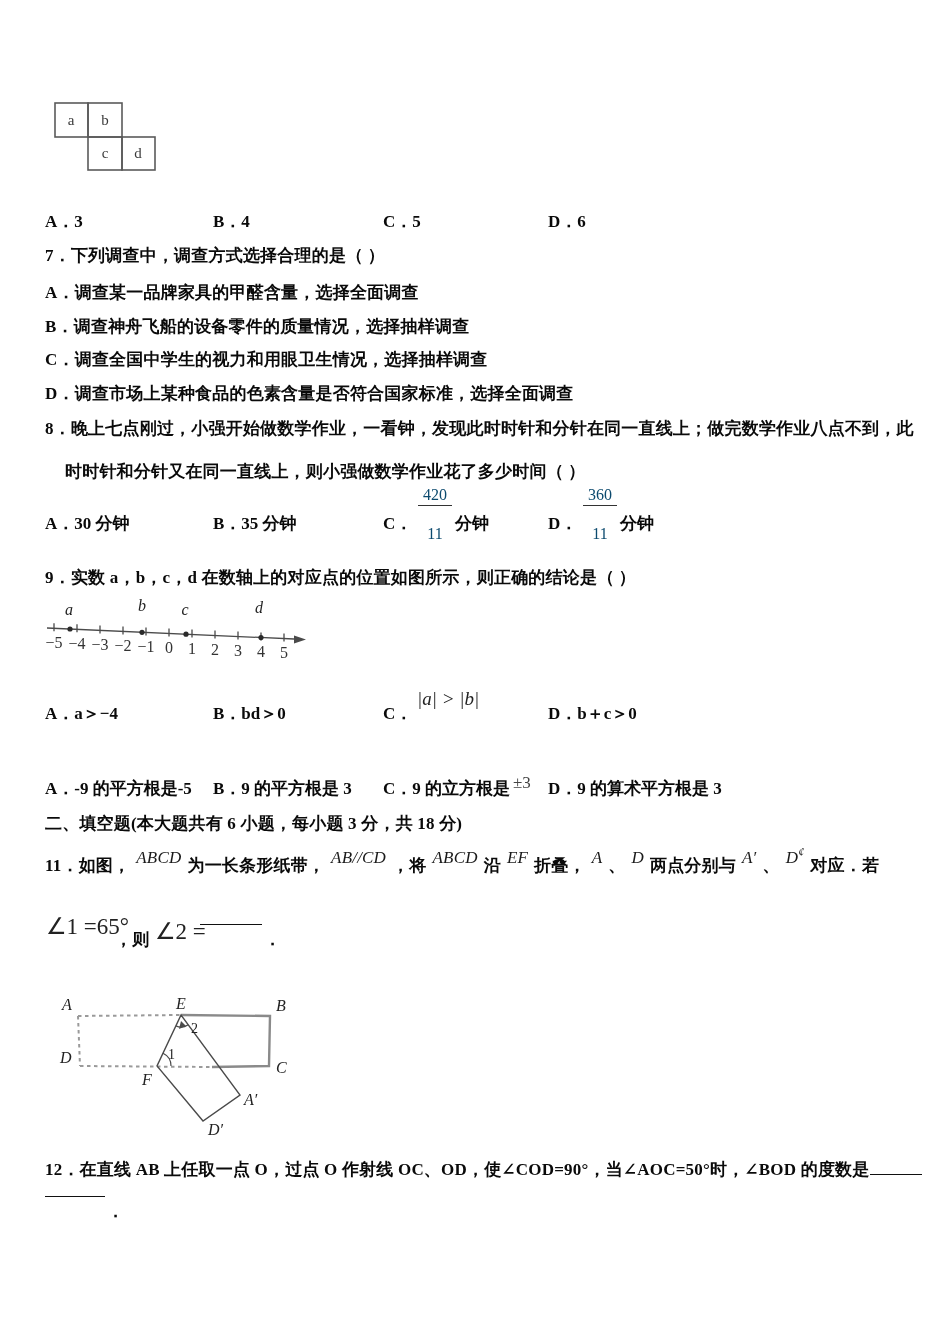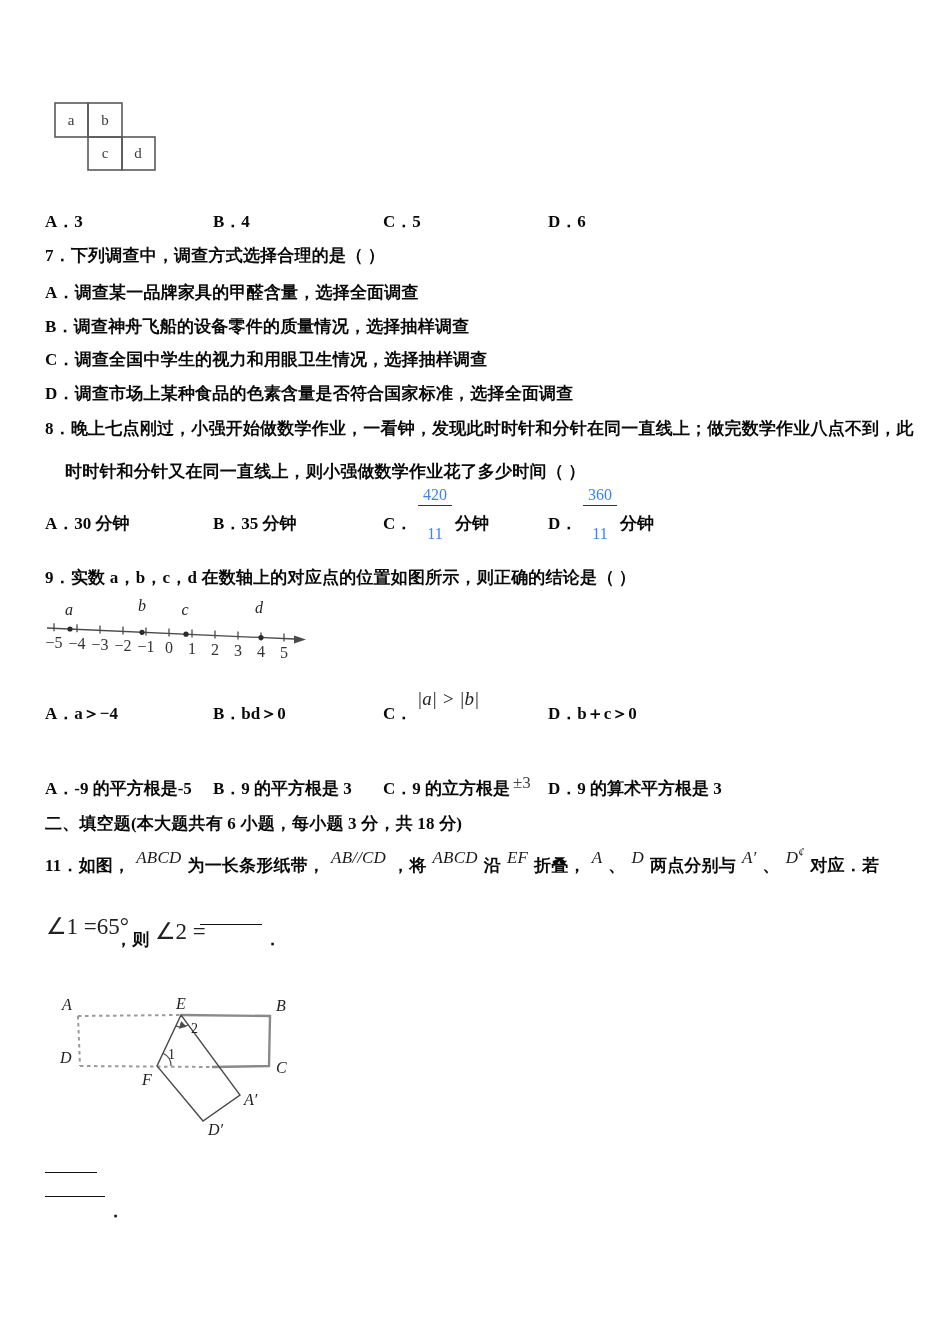--- a/index.html
+++ b/index.html
@@ -12,21 +12,21 @@
     position:absolute; font-size:17px; font-weight:700; white-space:nowrap;
     letter-spacing:0.2px;
   }
   .opt { position:absolute; font-size:17px; font-weight:700; white-space:nowrap; }
   .math {
     font-style:italic; font-weight:400; font-size:17px; color:#1a1a1a;
     font-family:"Liberation Serif","DejaVu Serif",serif;
   }
   .raised { position:relative; top:-8px; margin:0 6px; display:inline-block; }
   .frac { position:absolute; display:inline-block; text-align:center;
-          font-weight:400; font-size:16px; color:#3b82f6; font-family:"Liberation Serif",serif; }
+          font-weight:400; font-size:16px; color:#0c4a6e; font-family:"Liberation Serif",serif; }
   .frac .num { display:block; padding:0 5px 1px 5px; }
   .frac .den { display:block; border-top:1.4px solid #333; padding-top:19px; }
   .blank { position:absolute; border-bottom:1.6px solid #111; }
   .mline { position:absolute; font-weight:400; font-size:23px; color:#222;
            font-family:"Liberation Serif",serif; white-space:nowrap; }
   svg { position:absolute; overflow:visible; }
   svg text { font-family:"Liberation Serif","DejaVu Serif",serif; }
   .figlabel { font-style:italic; font-size:16px; fill:#222; }
   .fignum  { font-style:normal; font-size:14px; fill:#222; }
   sup.prime { font-size:12px; }
@@ -180,18 +180,18 @@
       <text x="194" y="112">A′</text>
       <text x="158" y="142">D′</text>
     </g>
     <g class="fignum">
       <text x="118" y="66">1</text>
       <text x="141" y="40">2</text>
     </g>
   </svg>
 
   <div class="line" style="left:45px; top:1158px;">
-    <span class="blank" style="position:relative; display:inline-block; width:52px; border-bottom:1.6px solid #111; top:0;"></span>
+    <span>12．在直线 AB 上任取一点 O，过点 O 作射线 OC、OD，使∠COD=90°，当∠AOC=50°时，∠BOD 的度数是</span><span class="blank" style="position:relative; display:inline-block; width:52px; border-bottom:1.6px solid #111; top:0;"></span>
   </div>
   <span class="blank" style="left:45px; top:1196px; width:60px;"></span>
   <span class="line" style="left:107px; top:1200px;">．</span>
 
 </div>
 
 </body></html>

